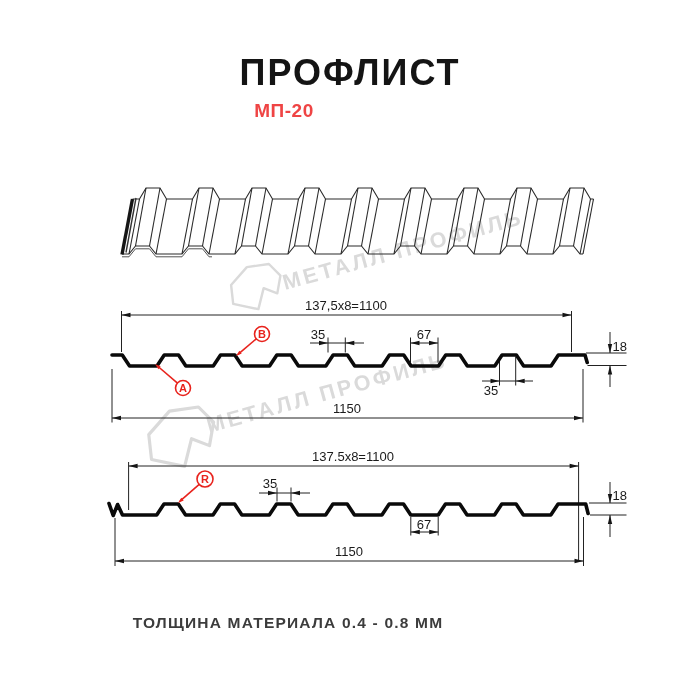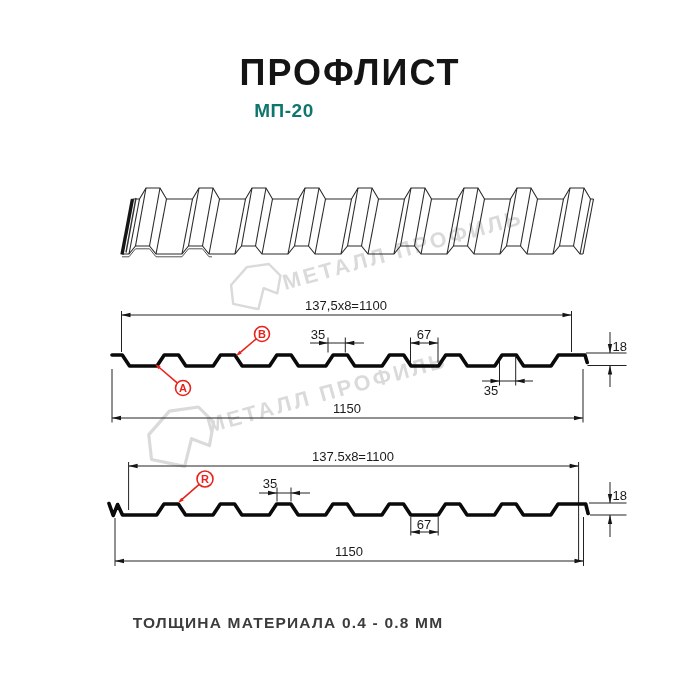--- a/index.html
+++ b/index.html
@@ -6,21 +6,21 @@
   body{
     width:700px;height:700px;background:#ffffff;position:relative;overflow:hidden;
     font-family:"Liberation Sans", sans-serif;
   }
   .page-title{
     position:absolute;top:52px;left:0;width:700px;text-align:center;
     font-size:36px;font-weight:bold;letter-spacing:2px;color:#141414;
   }
   .page-subtitle{
     position:absolute;top:100px;left:0;width:568px;text-align:center;
-    font-size:19px;font-weight:bold;letter-spacing:0.5px;color:#0f766e;
+    font-size:19px;font-weight:bold;letter-spacing:0.5px;color:#ef4444;
   }
   .footer-note{
     position:absolute;top:614px;left:0;width:576px;text-align:center;
     font-size:15.5px;font-weight:bold;letter-spacing:1.2px;color:#3c3c3c;
   }
   svg{position:absolute;top:0;left:0;}
   .thin{stroke:#2b2b2b;stroke-width:1.1;fill:none;}
   .dim{stroke:#222222;stroke-width:1;fill:none;}
   .dimtxt{font-family:"Liberation Sans",sans-serif;font-size:13px;fill:#1b1b1b;}
   .arr{fill:#151515;stroke:none;}

